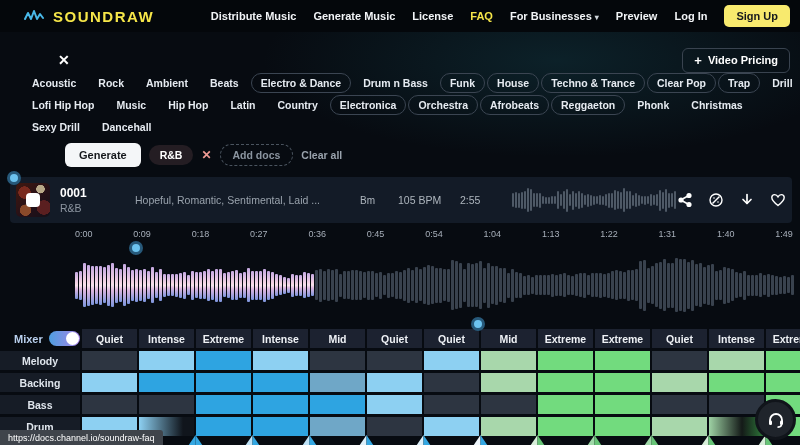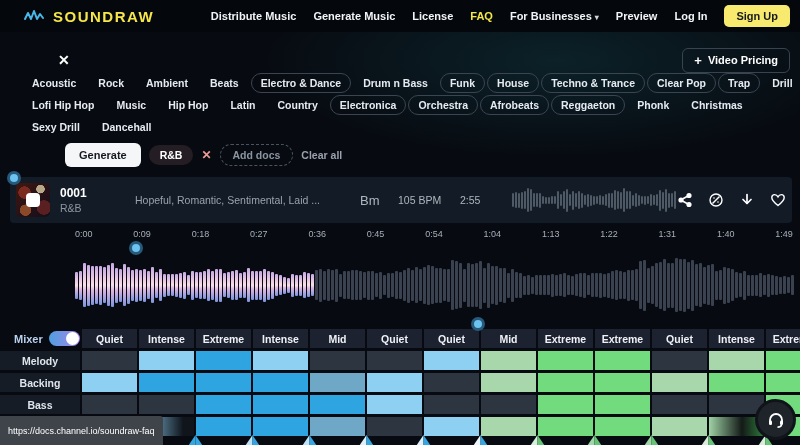--- a/index.html
+++ b/index.html
@@ -57,21 +57,21 @@
              radial-gradient(circle at 72% 18%, #b8a888 0 11%, transparent 12%),
              radial-gradient(circle at 82% 72%, #5a1f20 0 19%, transparent 20%),
              radial-gradient(circle at 28% 80%, #8a4a2a 0 15%, transparent 16%),
              linear-gradient(135deg, #40180f, #241018 60%, #141018); }
   .stopbtn { position:absolute; left:50%; top:50%; width:14px; height:14px; margin:-7px 0 0 -7px;
              background:#fff; border-radius:4px; }
   .t-meta { margin-left:10px; width:75px; flex:none; }
   .t-id { font-size:12px; font-weight:700; color:#fff; }
   .t-genre { font-size:10.5px; color:#8d96a1; margin-top:2px; }
   .t-desc { width:225px; flex:none; font-size:10.5px; color:#9aa3ad; white-space:nowrap; overflow:hidden; }
-  .t-key { width:38px; flex:none; font-size:13px; color:#aeb6be; }
+  .t-key { width:38px; flex:none; font-size:10px; color:#aeb6be; }
   .t-bpm { width:62px; flex:none; font-size:10.5px; color:#aeb6be; }
   .t-dur { width:52px; flex:none; font-size:10.5px; color:#aeb6be; }
   .mini-wave { width:165px; height:34px; flex:none; display:flex; align-items:center; }
   .mini-wave .bar { width:2px; margin-right:1px; background:#4e5966; border-radius:1px; flex:none; }
   .t-icons { margin-left:auto; display:flex; align-items:center; gap:15px; padding-right:16px; }
   .t-icons .ic { cursor:pointer; display:flex; }
 
   
   .timeline { position:absolute; top:229px; left:75px; width:718px; display:flex; justify-content:space-between;
               font-size:9px; color:#a7afba; }
@@ -98,21 +98,21 @@
   .mx-corner { display:flex; align-items:center; gap:6px; padding-left:14px; }
   .mx-title { color:#b9d0ee; font-size:11px; font-weight:700; }
   .toggle { width:31px; height:15px; border-radius:8px; background:linear-gradient(90deg,#4f9fe0,#a883e8);
             position:relative; cursor:pointer; flex:none; }
   .toggle .knob { position:absolute; right:1px; top:1px; width:13px; height:13px; border-radius:50%; background:#fff; }
 
   .tris { position:absolute; top:435px; left:0; width:822px; height:10px; overflow:visible; }
   .tri { position:absolute; top:0; cursor:pointer; }
 
   
-  .statusbar { position:absolute; left:0; bottom:0; height:29px; background:#3f444b; color:#fff;
+  .statusbar { position:absolute; left:0; bottom:0; height:15px; background:#3f444b; color:#fff;
                font-size:9px; display:flex; align-items:center; padding:0 8px; border-top-right-radius:3px; }
   .chatbtn { position:absolute; left:755px; top:399px; width:41px; height:41px; border-radius:50%;
              background:#1f242b; border:3px solid #10141a; display:flex; align-items:center; justify-content:center;
              cursor:pointer; z-index:6; }
 </style>
 </head>
 <body>
 
 <div id="app">
   <div class="glow"></div>

